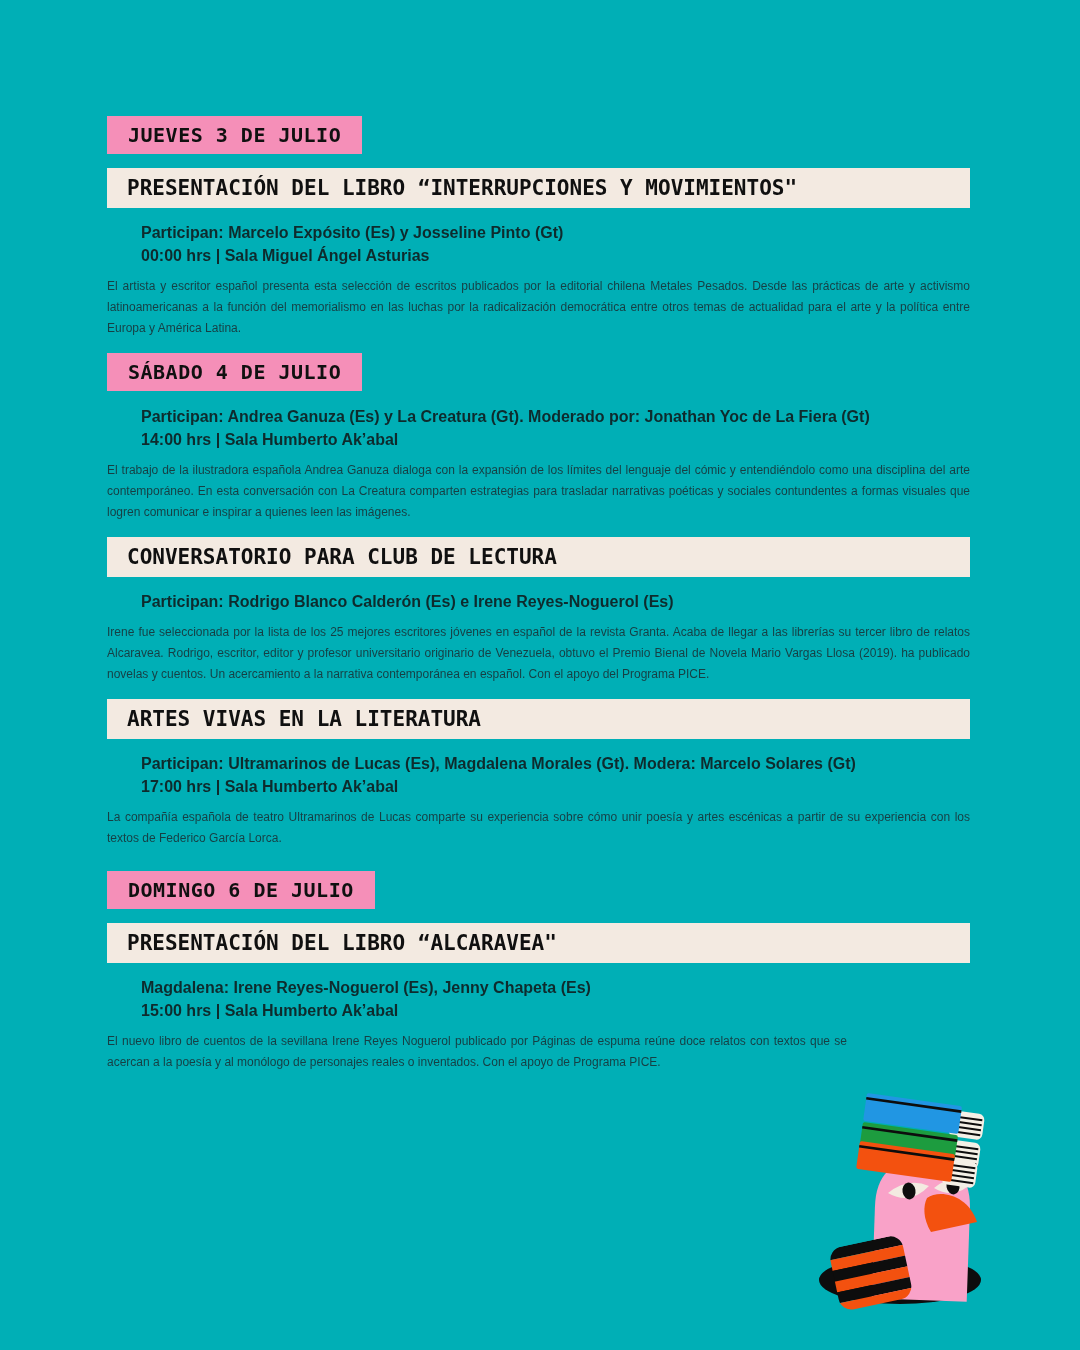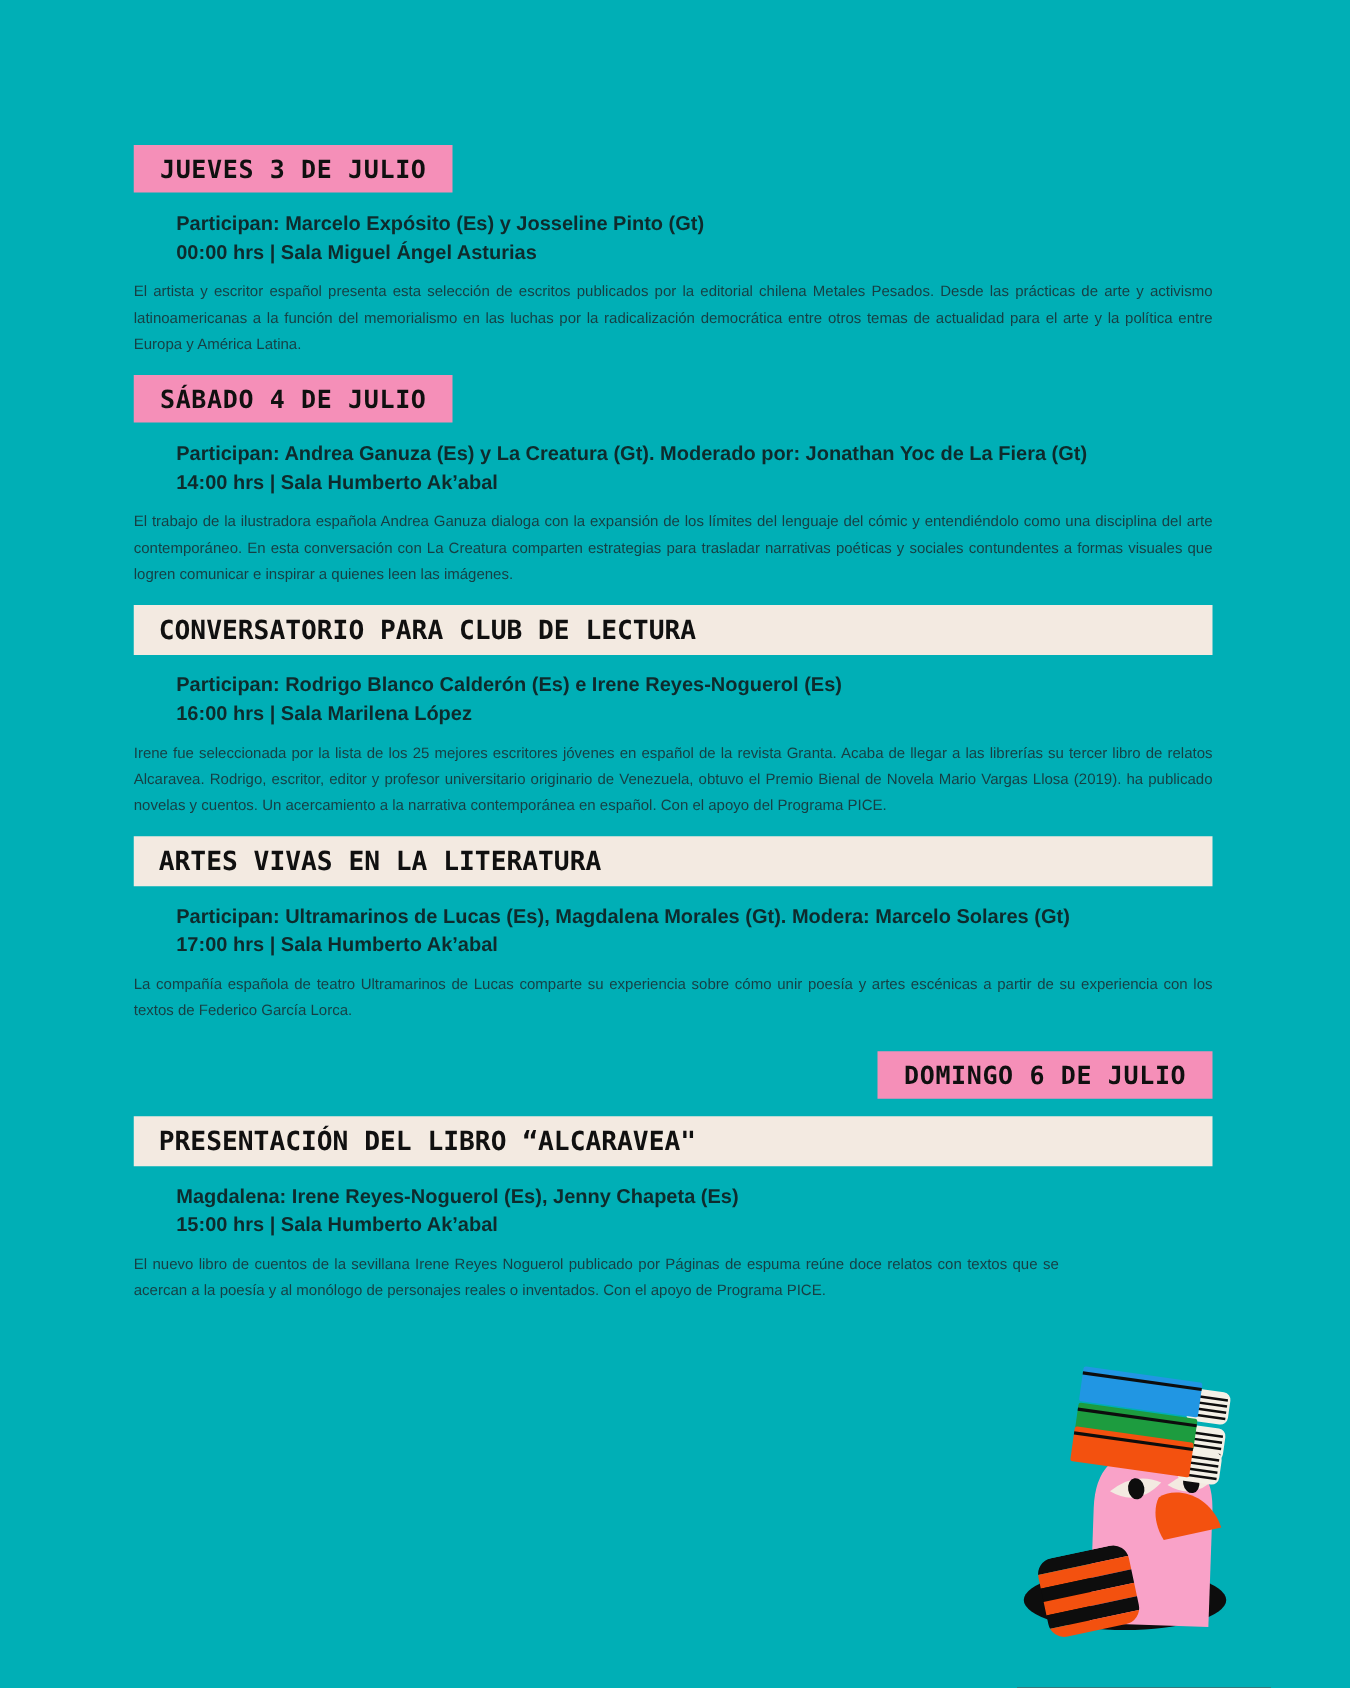--- a/index.html
+++ b/index.html
@@ -17,21 +17,21 @@
     margin:0 auto;
   }
   .content{position:absolute; left:107px; top:116px; width:863px;}
   .day-row{line-height:0;}
   .day-badge{
     display:inline-block; background:var(--pink); color:var(--title-ink);
     font-family:"DejaVu Sans Mono", monospace; font-weight:bold;
     font-size:20px; line-height:22px; letter-spacing:0.5px;
     padding:8px 21px; margin-bottom:14px;
   }
-  .day-row--last{margin-top:22px;text-align:right;}
+  .day-row--last{margin-top:22px;}
   .event{margin-bottom:14px;}
   .event--spaced{margin-top:8px;}
   .event-title-bar{
     background:var(--cream); padding:9px 20px; margin-bottom:13px; width:100%;
   }
   .event-title{
     font-family:"DejaVu Sans Mono", monospace; font-weight:bold;
     font-size:21px; line-height:22px; color:var(--title-ink);
     white-space:nowrap; letter-spacing:0;
   }
@@ -60,41 +60,43 @@
 <body>
 
 <div class="poster">
   <main class="content">
 
     <div class="day-row">
       <span class="day-badge">JUEVES 3 DE JULIO</span>
     </div>
 
     <article class="event">
+      <header class="event-title-bar">
+        <h2 class="event-title">PRESENTACIÓN DEL LIBRO “INTERRUPCIONES Y MOVIMIENTOS"</h2>
+      </header>
       <p class="event-meta">Participan: Marcelo Expósito (Es) y Josseline Pinto (Gt)</p>
       <p class="event-meta">00:00 hrs | Sala Miguel Ángel Asturias</p>
       <p class="event-desc">El artista y escritor español presenta esta selección de escritos publicados por la editorial chilena Metales Pesados. Desde las prácticas de arte y activismo latinoamericanas a la función del memorialismo en las luchas por la radicalización democrática entre otros temas de actualidad para el arte y la política entre Europa y América Latina.</p>
     </article>
 
     <div class="day-row">
       <span class="day-badge">SÁBADO 4 DE JULIO</span>
     </div>
 
     <article class="event">
       <p class="event-meta">Participan: Andrea Ganuza (Es) y La Creatura (Gt). Moderado por: Jonathan Yoc de La Fiera (Gt)</p>
       <p class="event-meta">14:00 hrs | Sala Humberto Ak’abal</p>
       <p class="event-desc">El trabajo de la ilustradora española Andrea Ganuza dialoga con la expansión de los límites del lenguaje del cómic y entendiéndolo como una disciplina del arte contemporáneo. En esta conversación con La Creatura comparten estrategias para trasladar narrativas poéticas y sociales contundentes a formas visuales que logren comunicar e inspirar a quienes leen las imágenes.</p>
     </article>
 
     <article class="event">
       <header class="event-title-bar">
         <h2 class="event-title">CONVERSATORIO PARA CLUB DE LECTURA</h2>
       </header>
       <p class="event-meta">Participan: Rodrigo Blanco Calderón (Es) e Irene Reyes-Noguerol (Es)</p>
-      <p class="event-meta">16:00 hrs | Sala Marilena López</p>
       <p class="event-desc">Irene fue seleccionada por la lista de los 25 mejores escritores jóvenes en español de la revista Granta. Acaba de llegar a las librerías su tercer libro de relatos Alcaravea. Rodrigo, escritor, editor y profesor universitario originario de Venezuela, obtuvo el Premio Bienal de Novela Mario Vargas Llosa (2019). ha publicado novelas y cuentos. Un acercamiento a la narrativa contemporánea en español. Con el apoyo del Programa PICE.</p>
     </article>
 
     <article class="event event--spaced">
       <header class="event-title-bar">
         <h2 class="event-title">ARTES VIVAS EN LA LITERATURA</h2>
       </header>
       <p class="event-meta">Participan: Ultramarinos de Lucas (Es), Magdalena Morales (Gt). Modera: Marcelo Solares (Gt)</p>
       <p class="event-meta">17:00 hrs | Sala Humberto Ak’abal</p>
       <p class="event-desc">La compañía española de teatro Ultramarinos de Lucas comparte su experiencia sobre cómo unir poesía y artes escénicas a partir de su experiencia con los textos de Federico García Lorca.</p>

